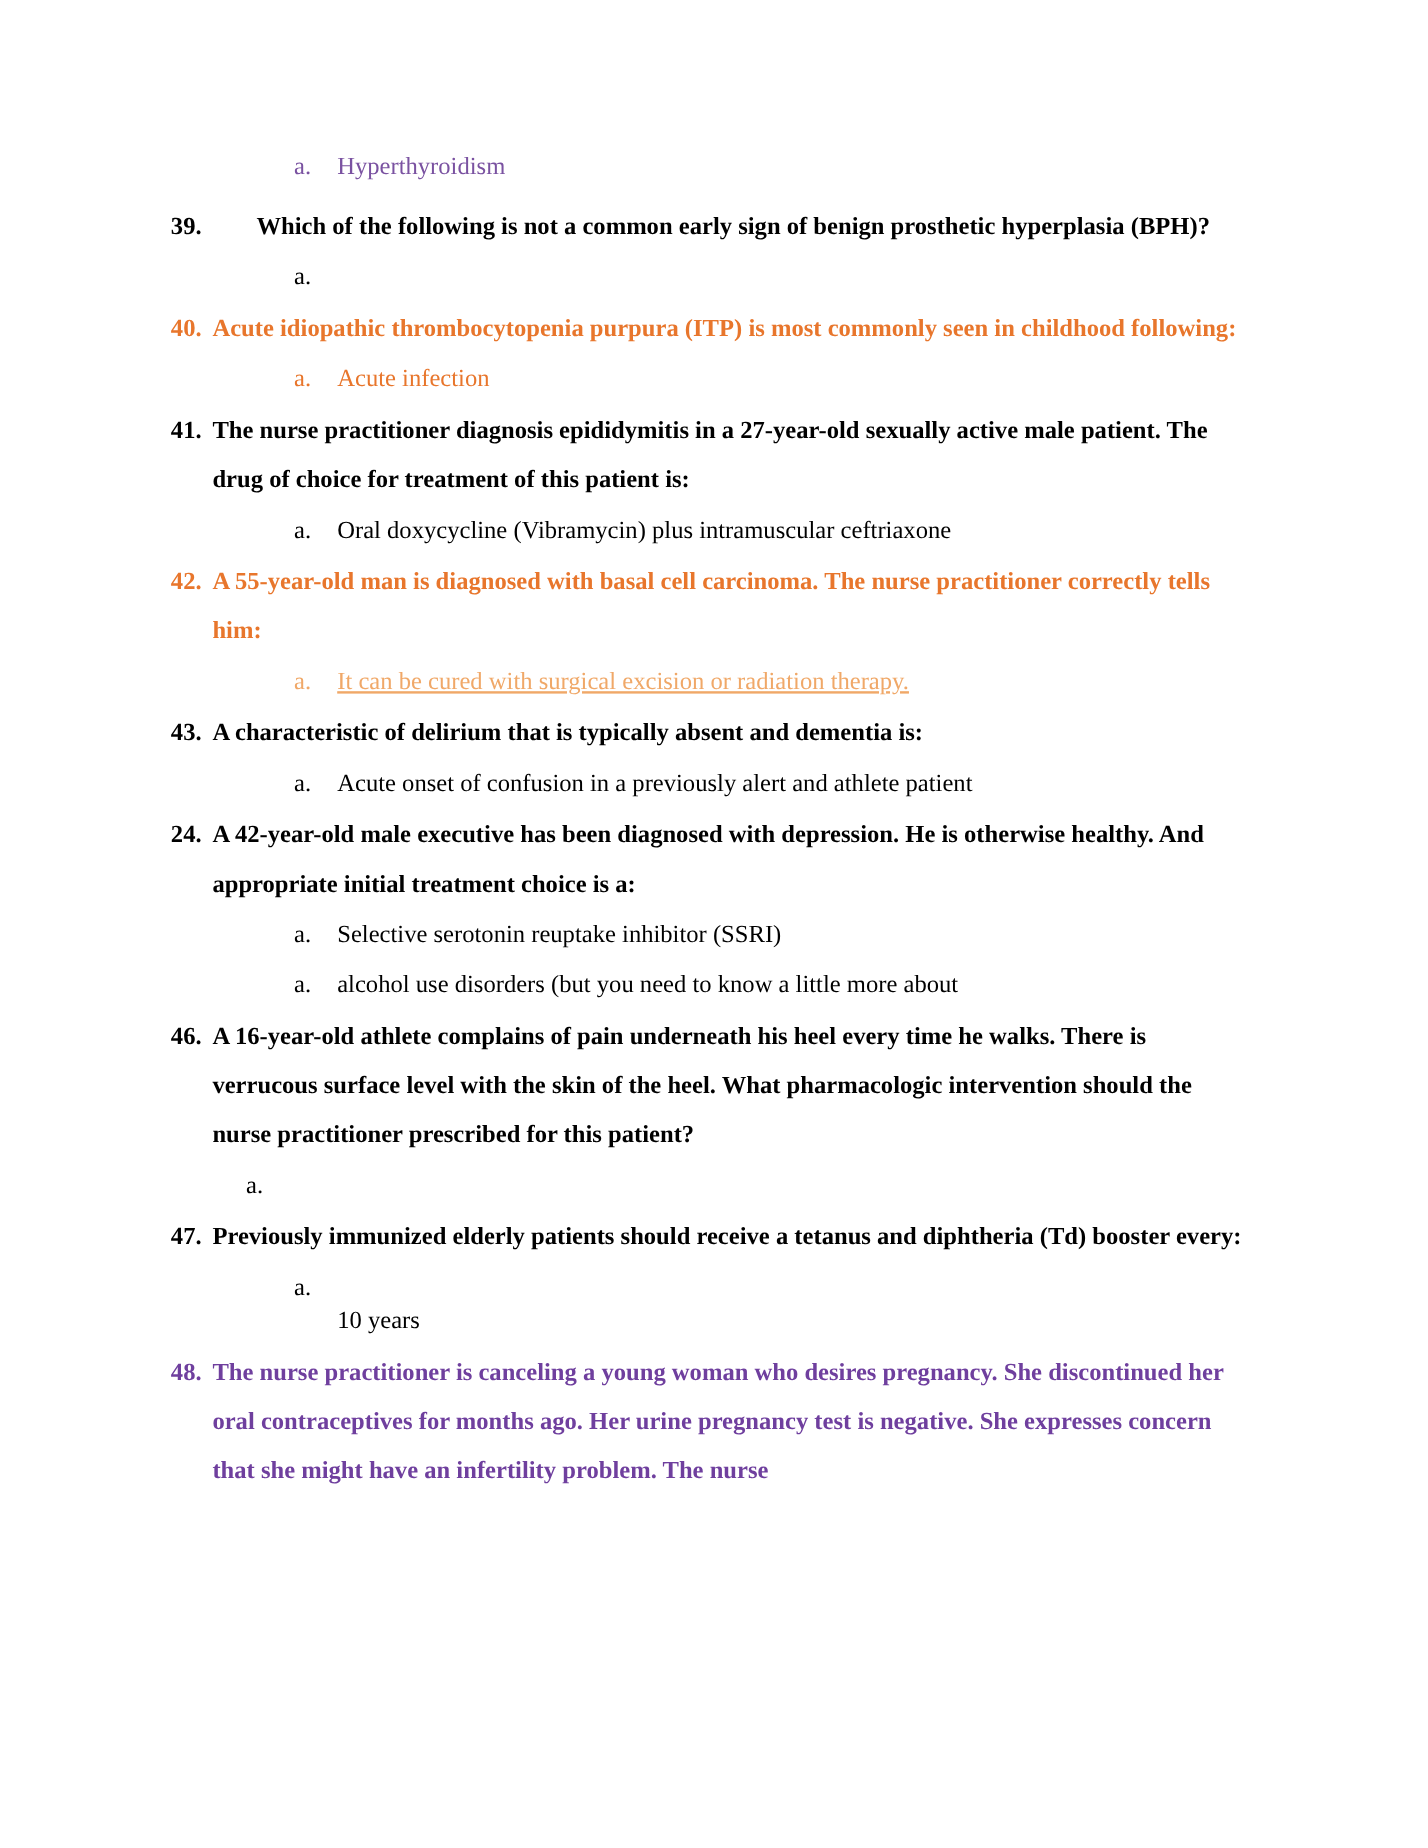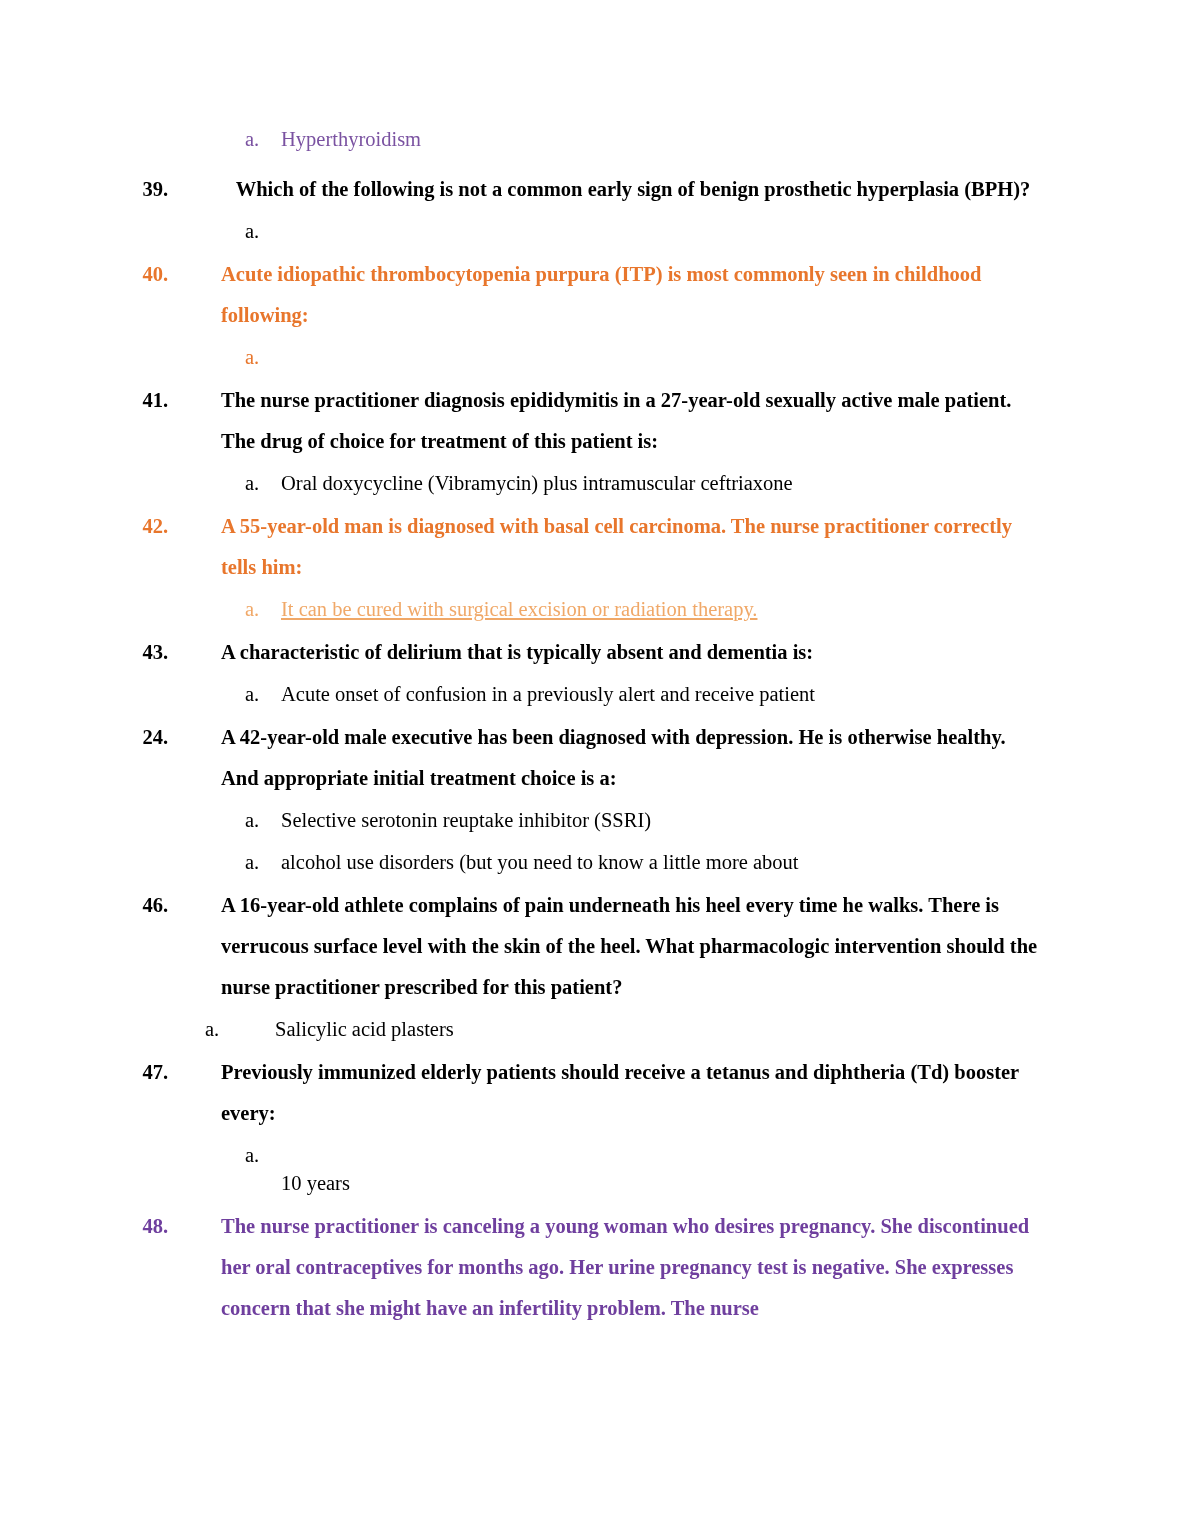--- a/index.html
+++ b/index.html
@@ -34,21 +34,20 @@
     font-size: 20.5px;
     line-height: 1.9;
   }
   .orphan-answer .marker {
     width: 36px;
     flex: none;
   }
   .q-item {
     display: flex;
     margin: 0 0 2px 0;
-    gap: 44px;
   }
   .q-num {
     width: 37px;
     flex: none;
     text-align: right;
     padding-right: 9px;
     box-sizing: border-box;
     font-weight: bold;
     font-size: 20.5px;
     line-height: 2.0;
@@ -101,20 +100,21 @@
           <span class="a-marker" style="color: rgb(0, 0, 0);">a.</span>
         </div>
       </li>
       <li>
         <div class="q-item">
           <span class="q-num" style="color: rgb(232, 118, 44);">40.</span>
           <span class="q-text" style="color: rgb(232, 118, 44);">Acute idiopathic thrombocytopenia purpura (ITP) is most commonly seen in childhood following:</span>
         </div>
         <div class="a-item">
           <span class="a-marker" style="color: rgb(232, 118, 44);">a.</span>
+          <span class="a-text" style="color: rgb(232, 118, 44);">Acute infection</span>
         </div>
       </li>
       <li>
         <div class="q-item">
           <span class="q-num" style="color: rgb(0, 0, 0);">41.</span>
           <span class="q-text" style="color: rgb(0, 0, 0);">The nurse practitioner diagnosis epididymitis in a 27-year-old sexually active male patient. The drug of choice for treatment of this patient is:</span>
         </div>
         <div class="a-item">
           <span class="a-marker" style="color: rgb(0, 0, 0);">a.</span>
           <span class="a-text" style="color: rgb(0, 0, 0);">Oral doxycycline (Vibramycin) plus intramuscular ceftriaxone</span>
@@ -130,21 +130,21 @@
           <span class="a-text" style="color: rgb(240, 168, 104); text-decoration: underline;">It can be cured with surgical excision or radiation therapy.</span>
         </div>
       </li>
       <li>
         <div class="q-item">
           <span class="q-num" style="color: rgb(0, 0, 0);">43.</span>
           <span class="q-text" style="color: rgb(0, 0, 0);">A characteristic of delirium that is typically absent and dementia is:</span>
         </div>
         <div class="a-item">
           <span class="a-marker" style="color: rgb(0, 0, 0);">a.</span>
-          <span class="a-text" style="color: rgb(0, 0, 0);">Acute onset of confusion in a previously alert and receive patient</span>
+          <span class="a-text" style="color: rgb(0, 0, 0);">Acute onset of confusion in a previously alert and athlete patient</span>
         </div>
       </li>
       <li>
         <div class="q-item">
           <span class="q-num" style="color: rgb(0, 0, 0);">24.</span>
           <span class="q-text" style="color: rgb(0, 0, 0);">A 42-year-old male executive has been diagnosed with depression. He is otherwise healthy. And appropriate initial treatment choice is a:</span>
         </div>
         <div class="a-item">
           <span class="a-marker" style="color: rgb(0, 0, 0);">a.</span>
           <span class="a-text" style="color: rgb(0, 0, 0);">Selective serotonin reuptake inhibitor (SSRI)</span>
@@ -156,21 +156,20 @@
           <span class="a-text" style="color: rgb(0, 0, 0);">alcohol use disorders (but you need to know a little more about</span>
         </div>
       </li>
       <li>
         <div class="q-item">
           <span class="q-num" style="color: rgb(0, 0, 0);">46.</span>
           <span class="q-text" style="color: rgb(0, 0, 0);">A 16-year-old athlete complains of pain underneath his heel every time he walks. There is verrucous surface level with the skin of the heel. What pharmacologic intervention should the nurse practitioner prescribed for this patient?</span>
         </div>
         <div class="a-item indent-wide">
           <span class="a-marker wide" style="color: rgb(0, 0, 0);">a.</span>
-          <span class="a-text" style="color: rgb(0, 0, 0);">Salicylic acid plasters</span>
         </div>
       </li>
       <li>
         <div class="q-item">
           <span class="q-num" style="color: rgb(0, 0, 0);">47.</span>
           <span class="q-text" style="color: rgb(0, 0, 0);">Previously immunized elderly patients should receive a tetanus and diphtheria (Td) booster every:</span>
         </div>
         <div class="a-item">
           <span class="a-marker" style="color: rgb(0, 0, 0);">a.</span>
           <span class="a-text" style="color: rgb(0, 0, 0); margin-top: 28px;">10 years</span>

